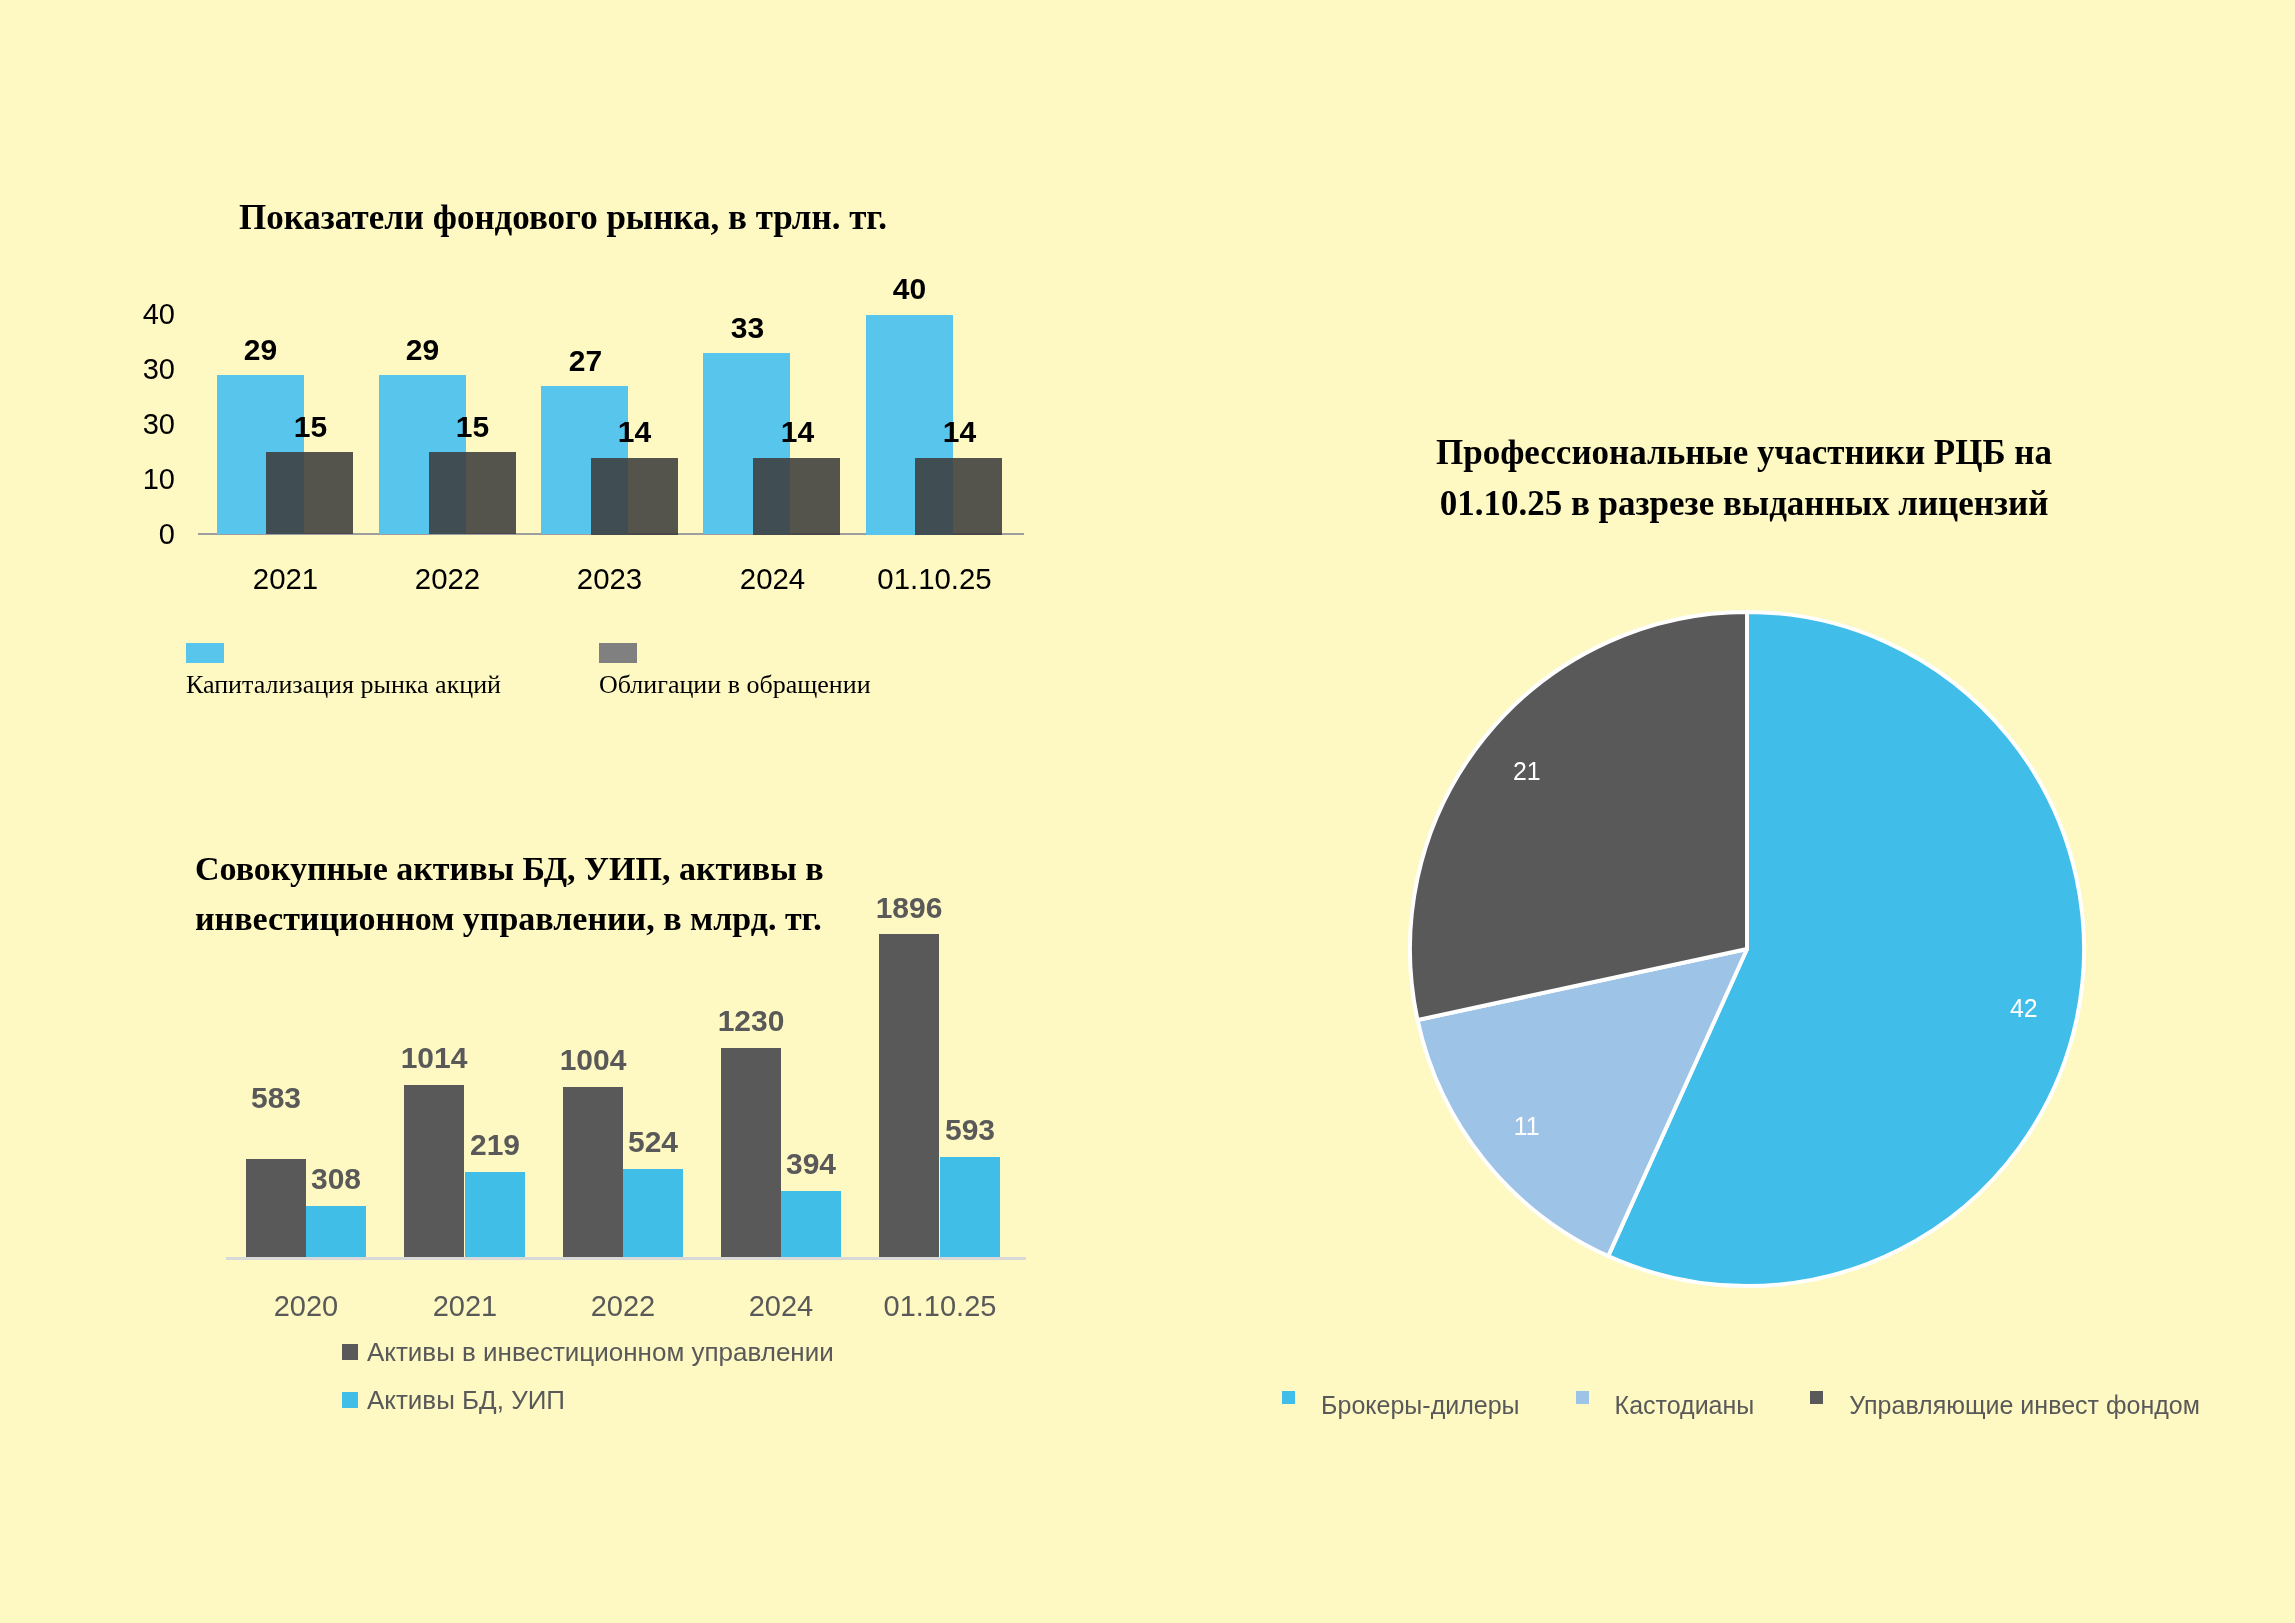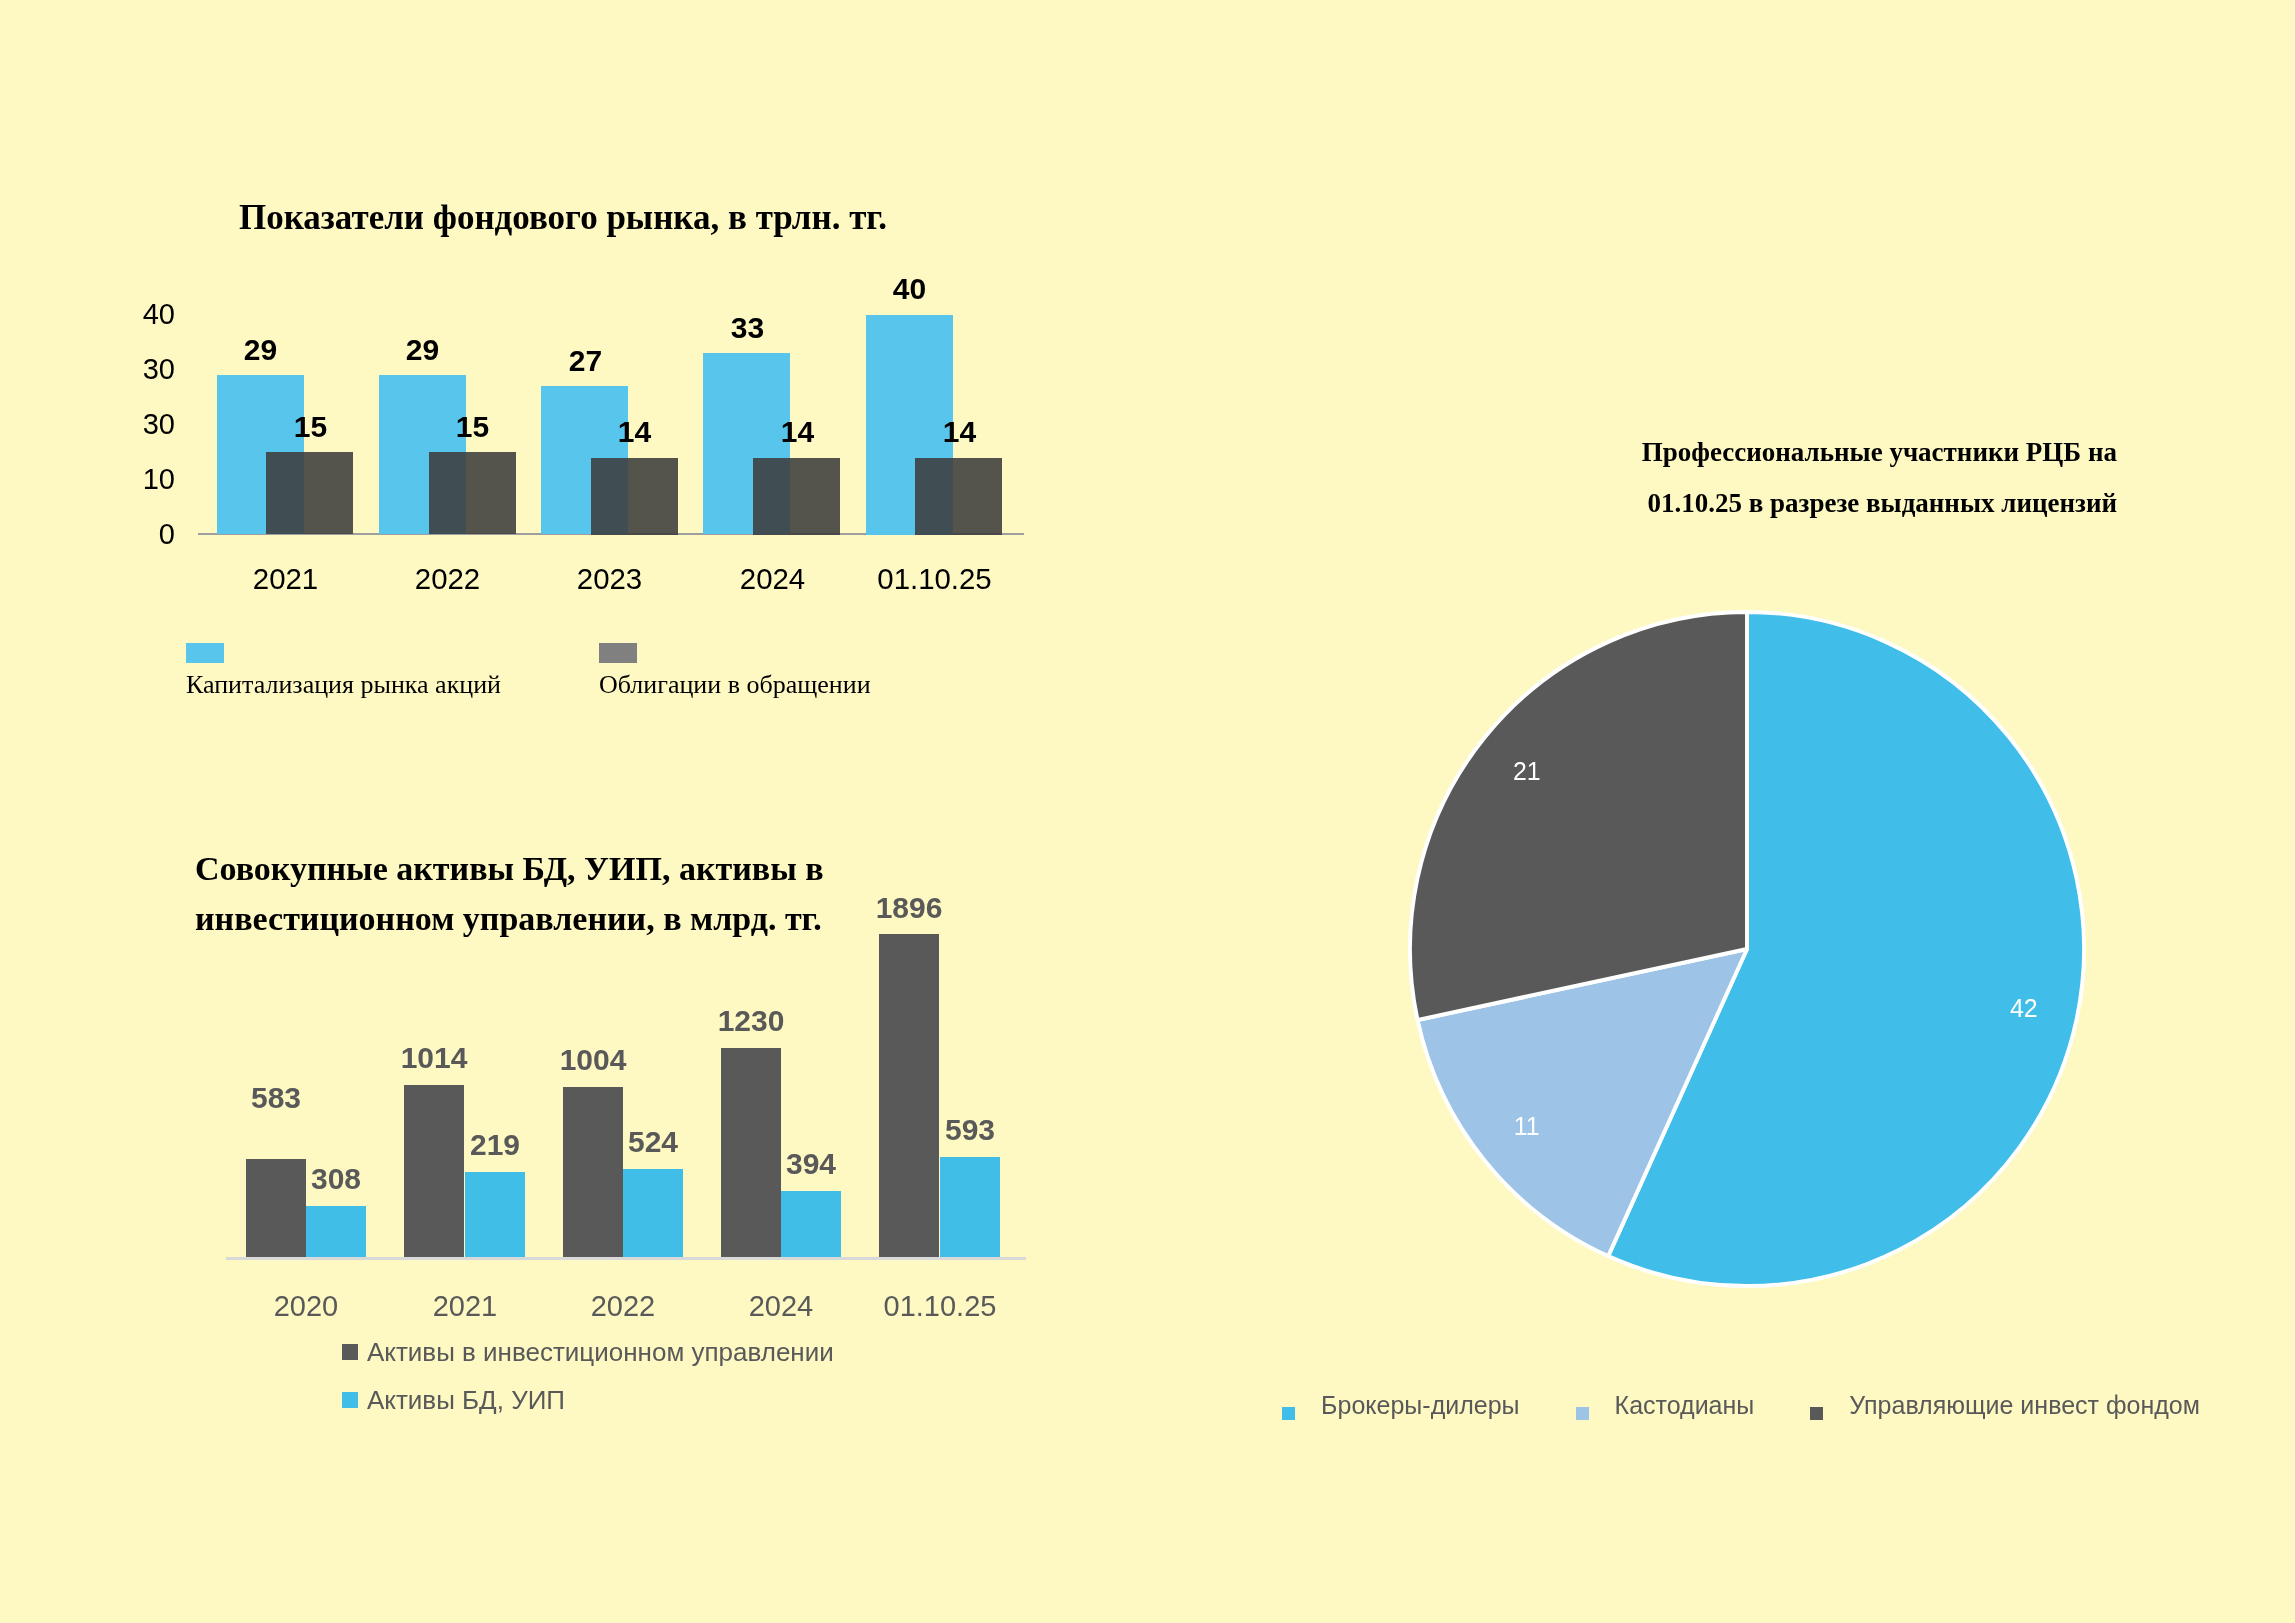--- a/index.html
+++ b/index.html
@@ -13,21 +13,21 @@
   .bar-value{position:absolute;text-align:center;font-weight:bold;font-size:30px;line-height:37px;}
   .cat-label{position:absolute;text-align:center;font-size:29.4px;line-height:35px;}
   .ytick{position:absolute;text-align:right;font-size:29px;line-height:35px;color:#000;}
   .legend-label-serif{position:absolute;font-family:"Liberation Serif","DejaVu Serif",serif;
                       font-size:26px;color:#000;line-height:31px;}
   .legend-row{position:absolute;display:flex;align-items:center;gap:9.2px;height:34px;}
   .legend-row .sw{width:15.7px;height:15.7px;flex:0 0 auto;}
   .legend-row .lbl{font-size:26px;color:#595959;line-height:31px;white-space:nowrap;}
   .pie-legend{position:absolute;left:1296px;top:1391px;width:890px;display:flex;
               justify-content:center;align-items:center;gap:56px;}
-  .pie-legend .item{display:flex;align-items:flex-end;gap:26px;}
+  .pie-legend .item{display:flex;align-items:flex-start;gap:26px;}
   .pie-legend .sw{width:13px;height:13px;flex:0 0 auto;}
   .pie-legend .lbl{font-size:25px;color:#595959;white-space:nowrap;}
 </style>
 </head>
 <body>
 
 <div id="page">
 
   <div class="chart-section">
     <div class="serif-title" style="left:118px;top:198px;width:890px;text-align:center;font-size:35px;">Показатели фондового рынка, в трлн. тг.</div>
@@ -109,21 +109,21 @@
       <span class="sw" id="c2sw0" style="background: rgb(89, 89, 89);"></span>
       <span class="lbl">Активы в инвестиционном управлении</span>
     </div>
     <div class="legend-row" style="left:342px;top:1383px;">
       <span class="sw" id="c2sw1" style="background: rgb(65, 190, 232);"></span>
       <span class="lbl">Активы БД, УИП</span>
     </div>
   </div>
 
   <div class="chart-section">
-    <div class="serif-title" style="left:1371px;top:427px;width:746px;text-align:right;font-size:27px;line-height:51px;">
+    <div class="serif-title" style="left:1371px;top:427px;width:746px;text-align:center;font-size:35px;line-height:51px;">
       <div>Профессиональные участники РЦБ на</div>
       <div>01.10.25 в разрезе выданных лицензий</div>
     </div>
     <svg id="pie-svg" class="abs" style="left:1408px;top:610px;" width="678" height="678" viewBox="0 0 1036 1036">
         <path d="M 518 518 L 518.0 3.0 A 515 515 0 1 1 305.9 987.3 Z" fill="#40BDE8" stroke="#ffffff" stroke-width="6" stroke-linejoin="round"></path>
         <text x="940.9" y="622.1" text-anchor="middle" fill="#ffffff" font-size="38" font-family="Liberation Sans, DejaVu Sans, sans-serif">42</text>
         <path d="M 518 518 L 305.9 987.3 A 515 515 0 0 1 14.6 626.5 Z" fill="#9DC3E6" stroke="#ffffff" stroke-width="6" stroke-linejoin="round"></path>
         <text x="181.4" y="802.8" text-anchor="middle" fill="#ffffff" font-size="38" font-family="Liberation Sans, DejaVu Sans, sans-serif">11</text>
         <path d="M 518 518 L 14.6 626.5 A 515 515 0 0 1 518.0 3.0 Z" fill="#595959" stroke="#ffffff" stroke-width="6" stroke-linejoin="round"></path>
         <text x="181.4" y="259.2" text-anchor="middle" fill="#ffffff" font-size="38" font-family="Liberation Sans, DejaVu Sans, sans-serif">21</text>

